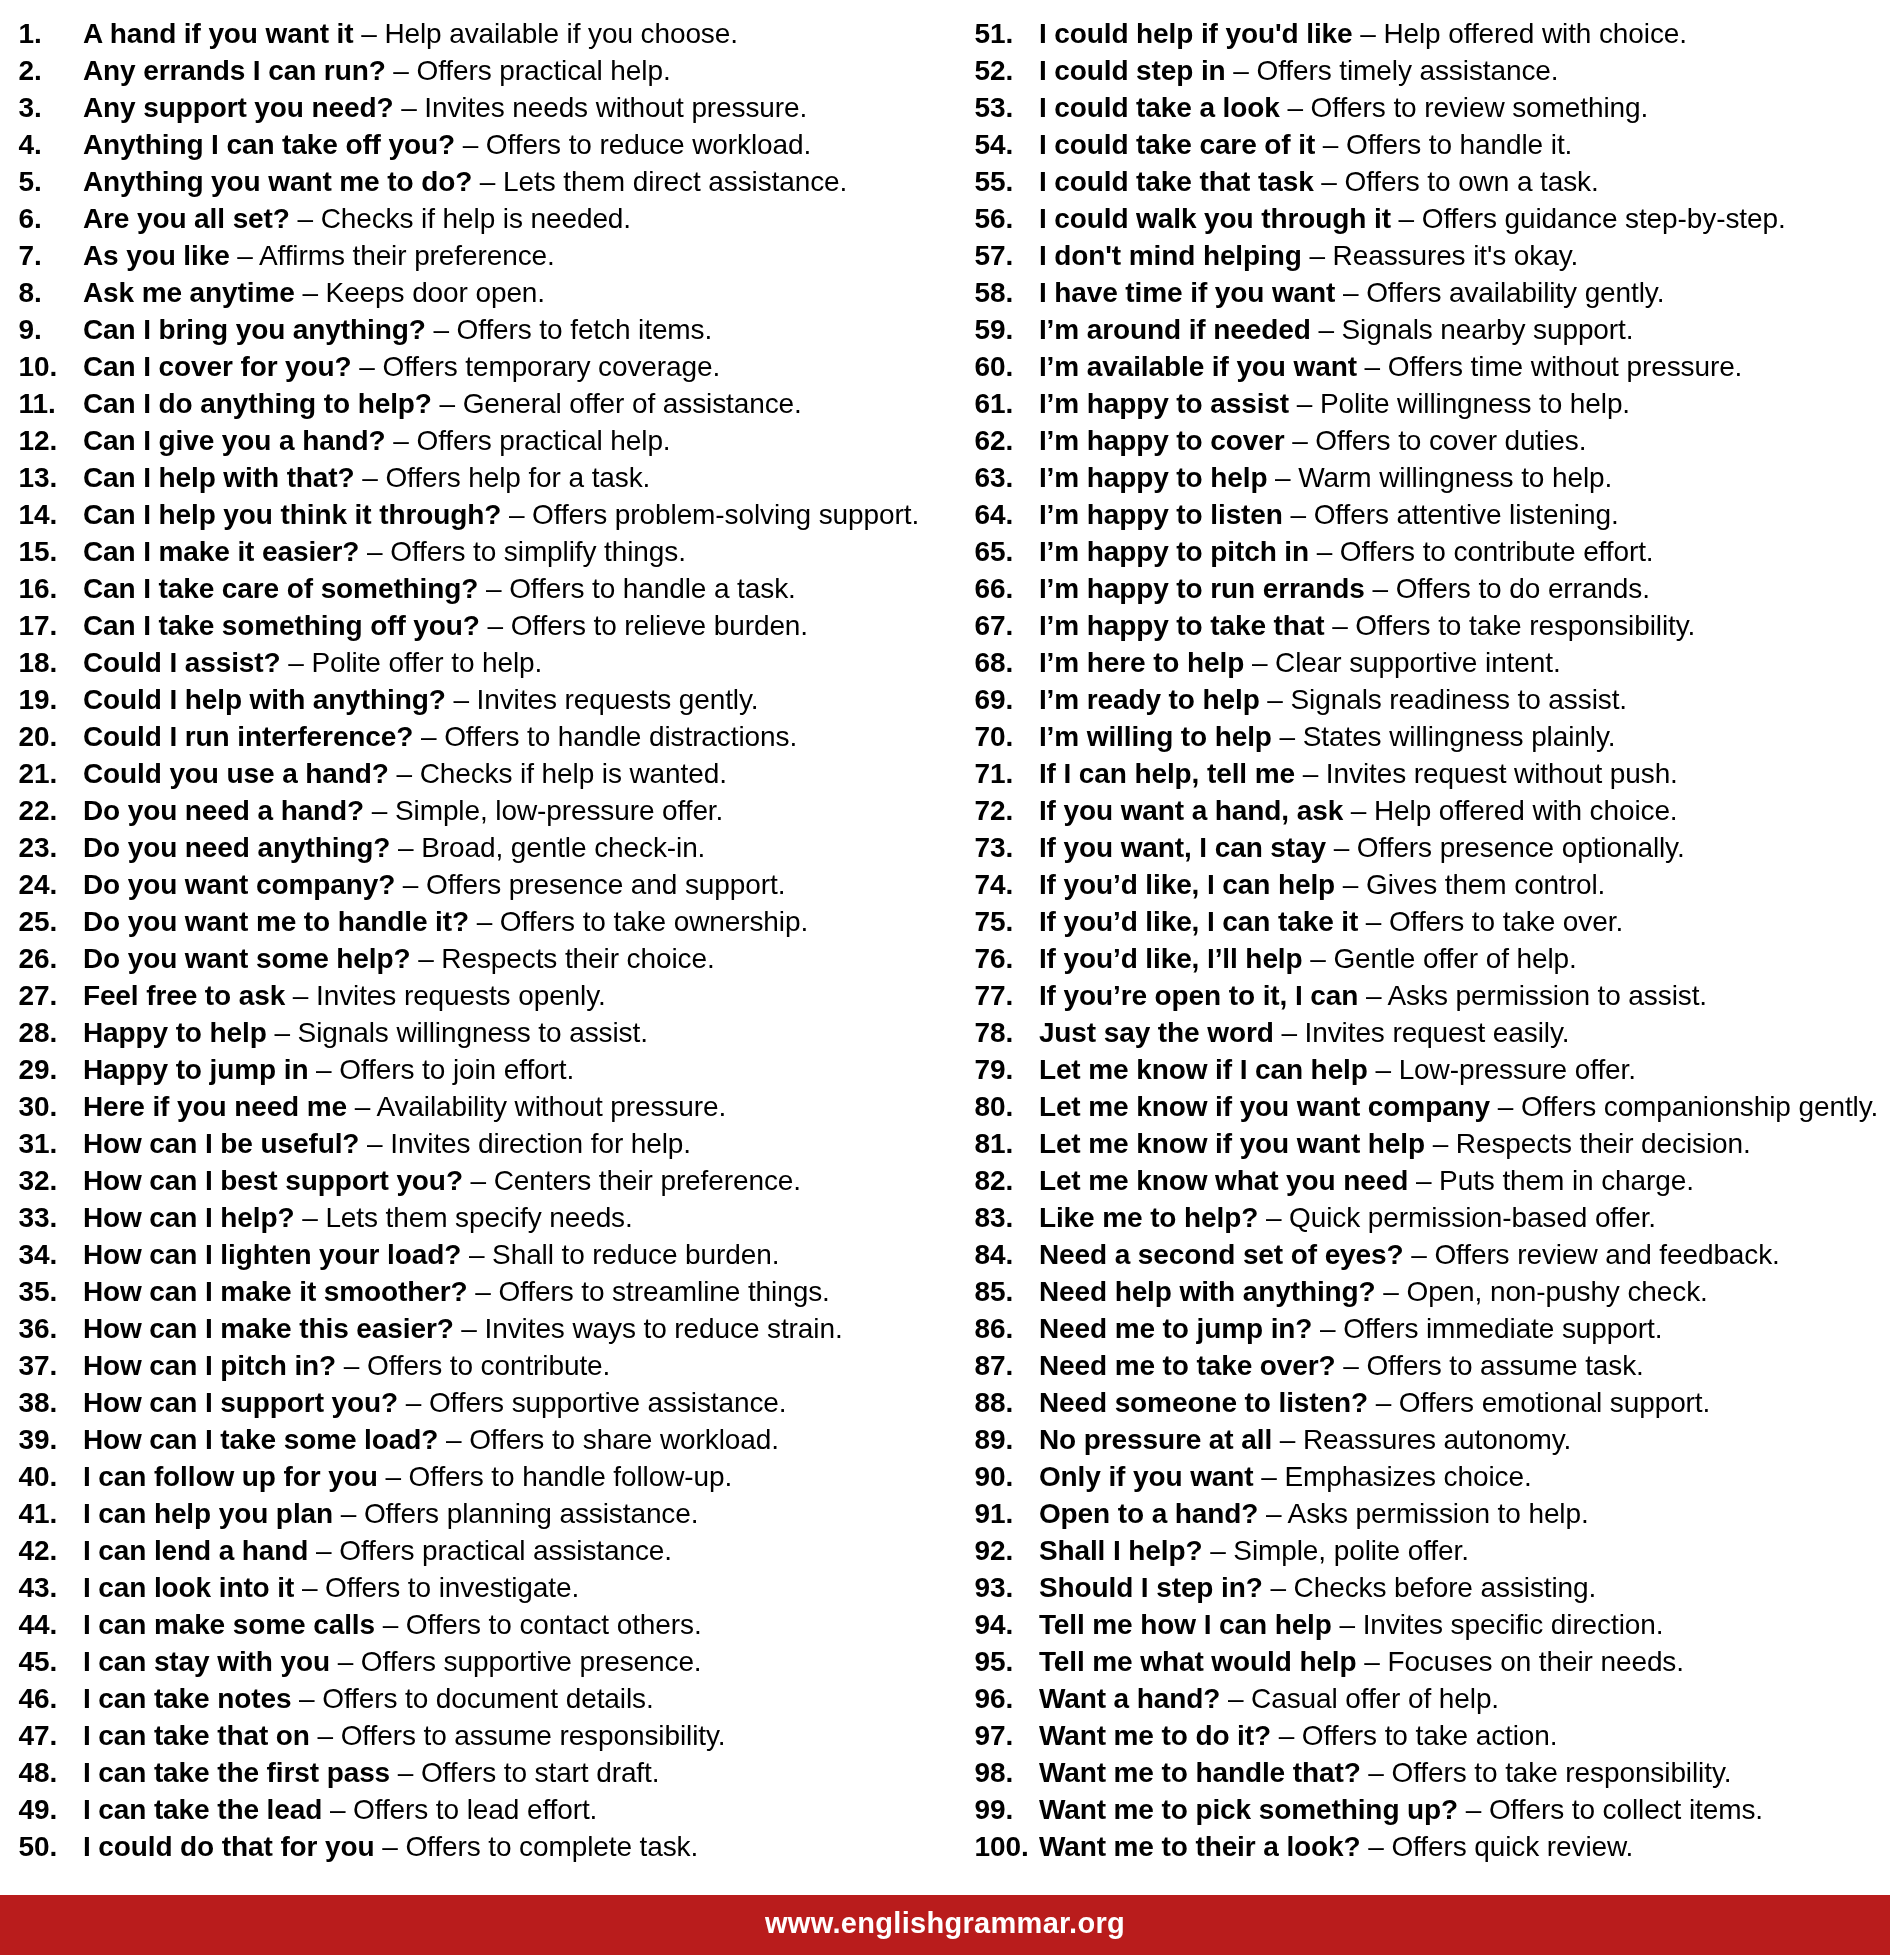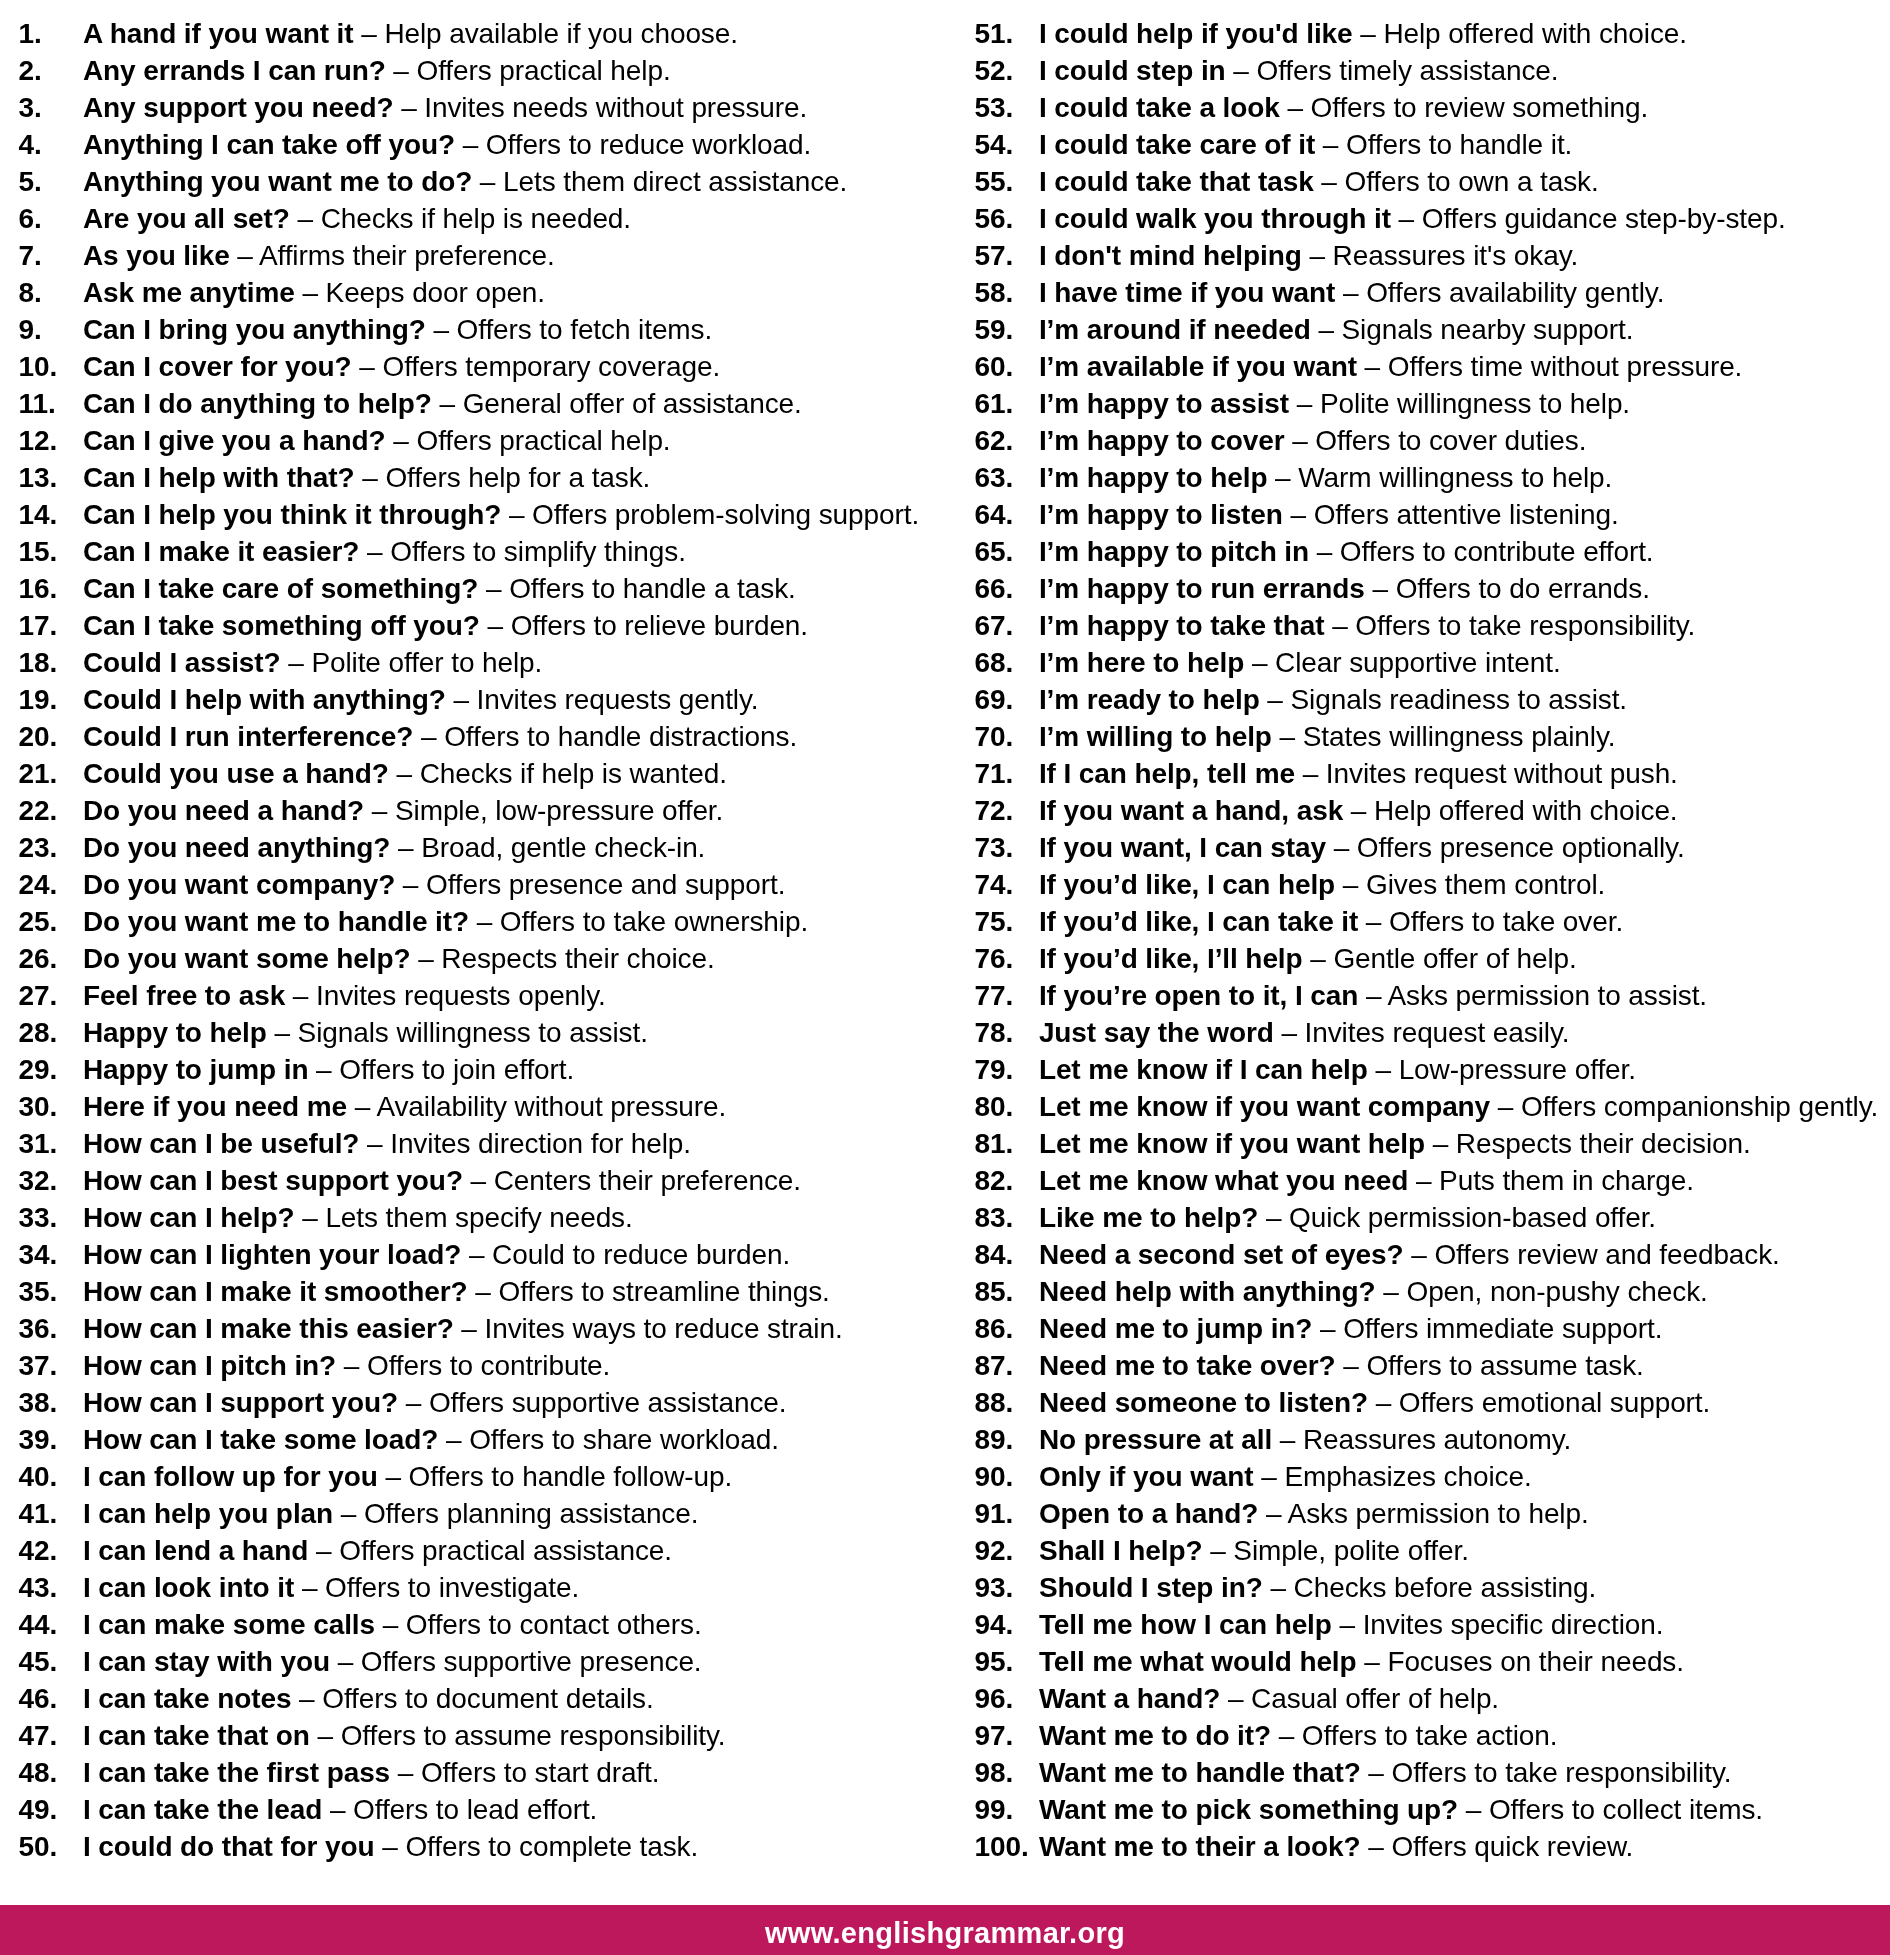--- a/index.html
+++ b/index.html
@@ -9,21 +9,21 @@
     font-family:"Liberation Sans",sans-serif;
   }
   .columns{display:flex;padding:15px 0 0 18.6px;}
   .col{flex:0 0 auto;width:915px;}
   .col + .col{margin-left:41px;}
   .item{display:flex;height:37px;line-height:37px;font-size:28px;white-space:pre;letter-spacing:-0.1px;}
   .num{flex:0 0 auto;min-width:55px;margin-right:9.3px;font-weight:700;}
   .phrase{font-weight:700;}
   .sep{font-weight:400;}
   .desc{font-weight:400;}
-  .footer{position:absolute;left:0;right:0;bottom:0;height:50px;background:#be185d;}
+  .footer{position:absolute;left:0;right:0;bottom:0;height:60px;background:#b91c1c;}
   .footer-url{display:block;width:100%;text-align:center;line-height:57px;color:#ffffff;font-weight:700;font-size:29px;letter-spacing:0.3px;}
 </style>
 </head>
 <body>
 
 <div class="columns">
   <div class="col" id="col-left">
       <div class="item"><span class="num">1.</span><span class="text"><b class="phrase">A hand if you want it</b><span class="sep"> – </span><span class="desc">Help available if you choose.</span></span></div>
       <div class="item"><span class="num">2.</span><span class="text"><b class="phrase">Any errands I can run?</b><span class="sep"> – </span><span class="desc">Offers practical help.</span></span></div>
       <div class="item"><span class="num">3.</span><span class="text"><b class="phrase">Any support you need?</b><span class="sep"> – </span><span class="desc">Invites needs without pressure.</span></span></div>
@@ -50,21 +50,21 @@
       <div class="item"><span class="num">24.</span><span class="text"><b class="phrase">Do you want company?</b><span class="sep"> – </span><span class="desc">Offers presence and support.</span></span></div>
       <div class="item"><span class="num">25.</span><span class="text"><b class="phrase">Do you want me to handle it?</b><span class="sep"> – </span><span class="desc">Offers to take ownership.</span></span></div>
       <div class="item"><span class="num">26.</span><span class="text"><b class="phrase">Do you want some help?</b><span class="sep"> – </span><span class="desc">Respects their choice.</span></span></div>
       <div class="item"><span class="num">27.</span><span class="text"><b class="phrase">Feel free to ask</b><span class="sep"> – </span><span class="desc">Invites requests openly.</span></span></div>
       <div class="item"><span class="num">28.</span><span class="text"><b class="phrase">Happy to help</b><span class="sep"> – </span><span class="desc">Signals willingness to assist.</span></span></div>
       <div class="item"><span class="num">29.</span><span class="text"><b class="phrase">Happy to jump in</b><span class="sep"> – </span><span class="desc">Offers to join effort.</span></span></div>
       <div class="item"><span class="num">30.</span><span class="text"><b class="phrase">Here if you need me</b><span class="sep"> – </span><span class="desc">Availability without pressure.</span></span></div>
       <div class="item"><span class="num">31.</span><span class="text"><b class="phrase">How can I be useful?</b><span class="sep"> – </span><span class="desc">Invites direction for help.</span></span></div>
       <div class="item"><span class="num">32.</span><span class="text"><b class="phrase">How can I best support you?</b><span class="sep"> – </span><span class="desc">Centers their preference.</span></span></div>
       <div class="item"><span class="num">33.</span><span class="text"><b class="phrase">How can I help?</b><span class="sep"> – </span><span class="desc">Lets them specify needs.</span></span></div>
-      <div class="item"><span class="num">34.</span><span class="text"><b class="phrase">How can I lighten your load?</b><span class="sep"> – </span><span class="desc">Could to reduce burden.</span></span></div>
+      <div class="item"><span class="num">34.</span><span class="text"><b class="phrase">How can I lighten your load?</b><span class="sep"> – </span><span class="desc">Shall to reduce burden.</span></span></div>
       <div class="item"><span class="num">35.</span><span class="text"><b class="phrase">How can I make it smoother?</b><span class="sep"> – </span><span class="desc">Offers to streamline things.</span></span></div>
       <div class="item"><span class="num">36.</span><span class="text"><b class="phrase">How can I make this easier?</b><span class="sep"> – </span><span class="desc">Invites ways to reduce strain.</span></span></div>
       <div class="item"><span class="num">37.</span><span class="text"><b class="phrase">How can I pitch in?</b><span class="sep"> – </span><span class="desc">Offers to contribute.</span></span></div>
       <div class="item"><span class="num">38.</span><span class="text"><b class="phrase">How can I support you?</b><span class="sep"> – </span><span class="desc">Offers supportive assistance.</span></span></div>
       <div class="item"><span class="num">39.</span><span class="text"><b class="phrase">How can I take some load?</b><span class="sep"> – </span><span class="desc">Offers to share workload.</span></span></div>
       <div class="item"><span class="num">40.</span><span class="text"><b class="phrase">I can follow up for you</b><span class="sep"> – </span><span class="desc">Offers to handle follow-up.</span></span></div>
       <div class="item"><span class="num">41.</span><span class="text"><b class="phrase">I can help you plan</b><span class="sep"> – </span><span class="desc">Offers planning assistance.</span></span></div>
       <div class="item"><span class="num">42.</span><span class="text"><b class="phrase">I can lend a hand</b><span class="sep"> – </span><span class="desc">Offers practical assistance.</span></span></div>
       <div class="item"><span class="num">43.</span><span class="text"><b class="phrase">I can look into it</b><span class="sep"> – </span><span class="desc">Offers to investigate.</span></span></div>
       <div class="item"><span class="num">44.</span><span class="text"><b class="phrase">I can make some calls</b><span class="sep"> – </span><span class="desc">Offers to contact others.</span></span></div>

